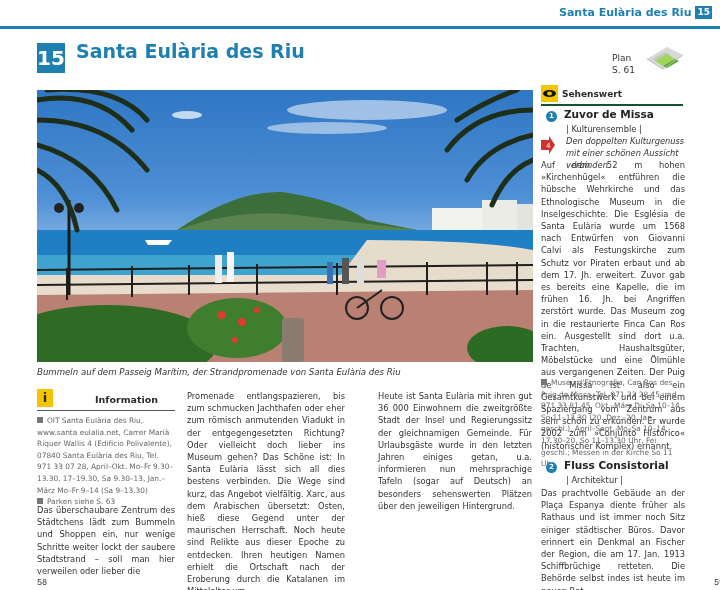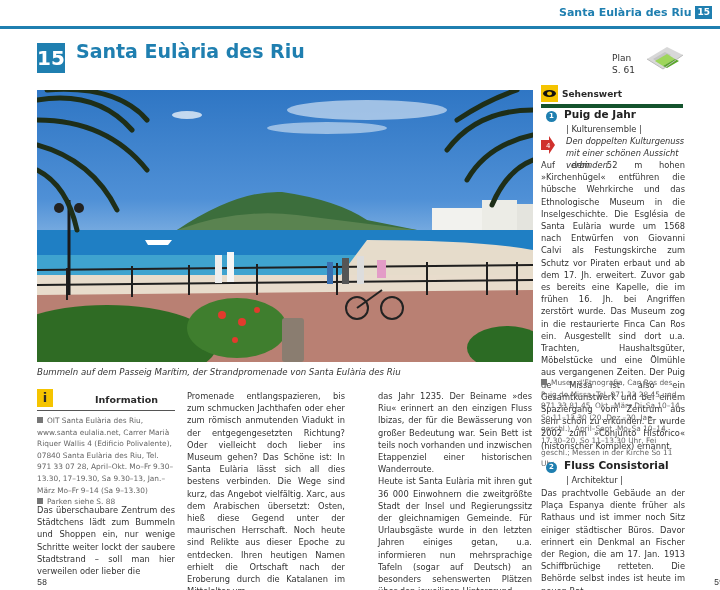--- a/index.html
+++ b/index.html
@@ -22,21 +22,21 @@
 
   .col { position:absolute; font-size:8.3px; line-height:12.2px; text-align:justify; color:#333; }
   .info-head { position:absolute; left:37px; top:392px; width:138px; height:18px;
                border-bottom:1px solid #555; }
   .info-icon { position:absolute; left:0; top:-3px; width:16px; height:18px; background:#f5c400;
                font-weight:bold; font-size:13px; text-align:center; line-height:18px; }
   .info-label { position:absolute; left:21px; top:2px; font-size:9.5px; font-weight:bold;padding-left:37px; }
   .info-text { left:37px; top:415px; width:138px; font-size:7.4px; line-height:11.6px; color:#666; text-align:left; }
   .sq { display:inline-block; width:6px; height:6px; background:#777; margin-right:4px; }
 
-  .sight-head { position:absolute; left:541px; top:88px; width:142px; height:16px; border-bottom:4px solid #14532d; }
+  .sight-head { position:absolute; left:541px; top:88px; width:142px; height:16px; border-bottom:2px solid #14532d; }
   .eye-icon { position:absolute; left:0; top:-3px; width:17px; height:17px; background:#f5c400; }
   .sight-label { position:absolute; left:21px; top:1px; font-size:9px; font-weight:bold; }
   .poi-num { position:absolute; width:11px; height:11px; border-radius:50%; background:#1f7fb0; color:#fff;
              font-size:7px; text-align:center; line-height:11px; font-weight:bold; }
   .poi-title { position:absolute; font-size:10.5px; font-weight:bold; color:#222; }
   .poi-cat { position:absolute; font-size:8.3px; color:#333; }
   .poi-tag { position:absolute; font-size:8.3px; font-style:italic; color:#333; line-height:12px; }
   .red-arrow { position:absolute; left:541px; top:136px; width:14px; height:18px; }
   .page-num { position:absolute; top:578px; font-size:8.5px; color:#333;font-family:Liberation Mono, monospace; }
 </style>
@@ -140,41 +140,40 @@
   </svg>
 </div>
 <div class="caption">Bummeln auf dem Passeig Marítim, der Strandpromenade von Santa Eulària des Riu</div>
 
 <div class="info-head">
   <div class="info-icon">i</div>
   <div class="info-label">Information</div>
 </div>
 <div class="col info-text">
   <div><span class="sq"></span><span>OIT Santa Eulària des Riu, www.santa eulalia.net, Carrer Marià Riquer Wallis 4 (Edificio Polivalente), 07840 Santa Eulària des Riu, Tel. 971 33 07 28, April–Okt. Mo–Fr 9.30–13.30, 17–19.30, Sa 9.30–13, Jan.–März Mo–Fr 9–14 (Sa 9–13.30)</span></div>
-  <div><span class="sq"></span><span>Parken siehe S. 88</span></div>
+  <div><span class="sq"></span><span>Parken siehe S. 63</span></div>
 </div>
 
 <div class="col" style="left:37px; top:504px; width:138px;">Das überschaubare Zentrum des Städtchens lädt zum Bummeln und Shoppen ein, nur wenige Schritte weiter lockt der saubere Stadtstrand – soll man hier verweilen oder lieber die</div>
 <div class="col" style="left:187px; top:390px; width:158px;">Promenade entlangspazieren, bis zum schmucken Jachthafen oder eher zum römisch anmutenden Viadukt in der entgegengesetzten Richtung? Oder vielleicht doch lieber ins Museum gehen? Das Schöne ist: In Santa Eulària lässt sich all dies bestens verbinden. Die Wege sind kurz, das Angebot vielfältig. Xarc, aus dem Arabischen übersetzt: Osten, hieß diese Gegend unter der maurischen Herrschaft. Noch heute sind Relikte aus dieser Epoche zu entdecken. Ihren heutigen Namen erhielt die Ortschaft nach der Eroberung durch die Katalanen im Mittelalter um</div>
 <div class="col" style="left:378px; top:390px; width:154px;">
-  <div>das Jahr 1235. Der Beiname »des Riu« erinnert an den einzigen Fluss Ibizas, der für die Bewässerung von großer Bedeutung war. Sein Bett ist teils noch vorhanden und inzwischen Etappenziel einer historischen Wanderroute.</div>
   <div>Heute ist Santa Eulària mit ihren gut 36 000 Einwohnern die zweitgrößte Stadt der Insel und Regierungssitz der gleichnamigen Gemeinde. Für Urlaubsgäste wurde in den letzten Jahren einiges getan, u.a. informieren nun mehrsprachige Tafeln (sogar auf Deutsch) an besonders sehenswerten Plätzen über den jeweiligen Hintergrund.</div>
 </div>
 
 <div class="sight-head">
   <svg class="eye-icon" viewBox="0 0 17 17">
     <rect width="17" height="17" fill="#f5c400"></rect>
     <ellipse cx="8.5" cy="8.5" rx="6.5" ry="3.5" fill="#111"></ellipse>
     <ellipse cx="8.5" cy="8.5" rx="2.5" ry="2" fill="#f5c400"></ellipse>
   </svg>
   <div class="sight-label">Sehenswert</div>
 </div>
 
 <div class="poi-num" style="left:546px; top:111px;">1</div>
-<div class="poi-title" style="left:564px; top:108px;">Puig de Jahr</div>
+<div class="poi-title" style="left:564px; top:108px;">Zuvor de Missa</div>
 <div class="poi-cat" style="left:566px; top:124px;">| Kulturensemble |</div>
 <svg class="red-arrow" viewBox="0 0 14 18">
   <polygon points="0,4 8,4 8,0 14,9 8,18 8,14 0,14" fill="#d0312d"></polygon>
   <text x="5" y="12" font-size="7" fill="#fff" font-family="DejaVu Sans, sans-serif">4</text>
 </svg>
 <div class="poi-tag" style="left:566px; top:135px; width:120px;">Den doppelten Kulturgenuss mit einer schönen Aussicht verbinden</div>
 <div class="col" style="left:541px; top:159px; width:144px;">Auf dem 52 m hohen »Kirchenhügel« entführen die hübsche Wehrkirche und das Ethnologische Museum in die Inselgeschichte. Die Església de Santa Eulària wurde um 1568 nach Entwürfen von Giovanni Calvi als Festungskirche zum Schutz vor Piraten erbaut und ab dem 17. Jh. erweitert. Zuvor gab es bereits eine Kapelle, die im frühen 16. Jh. bei Angriffen zerstört wurde. Das Museum zog in die restaurierte Finca Can Ros ein. Ausgestellt sind dort u.a. Trachten, Haushaltsgüter, Möbelstücke und eine Ölmühle aus vergangenen Zeiten. Der Puig de Missa ist also ein Gesamtkunstwerk und bei einem Spaziergang vom Zentrum aus sehr schön zu erkunden. Er wurde 2002 zum »Conjunto Histórico« (historischer Komplex) ernannt.</div>
 <div class="col" style="left:541px; top:377px; width:144px; font-size:7.4px; line-height:11.6px; color:#666; text-align:left;">
   <span class="sq"></span><span>Museu d'Etnografia, Can Ros des Puig de Missa, Tel. 971 33 28 45 und 971 33 81 45, Okt.–März Di–Sa 10–14, So 11–13.30 (20. Dez.–20. Jan. geschl.), April–Sept. Mo–Sa 10–14, 17.30–20, So 11–13.30 Uhr, Fei geschl.; Messen in der Kirche So 11 Uhr</span>
 </div>

